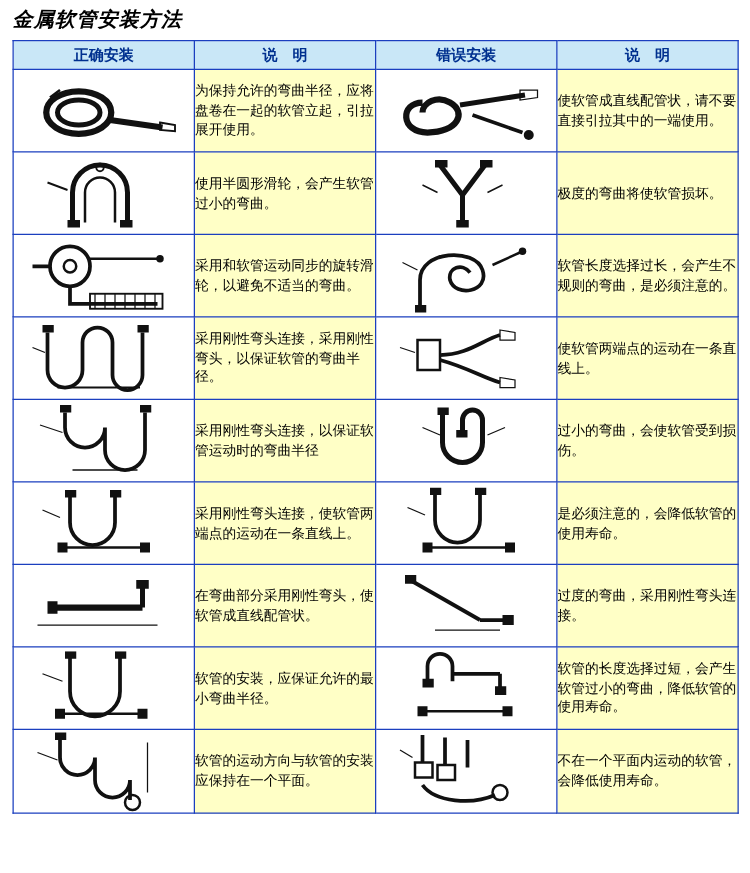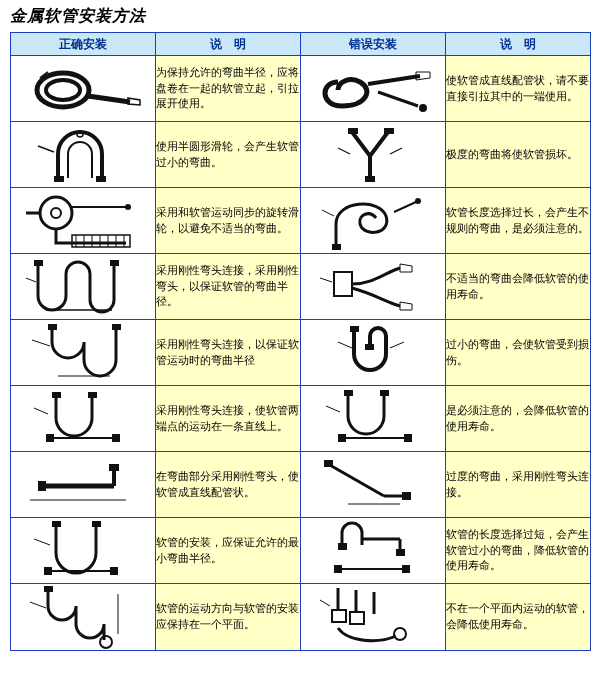--- a/index.html
+++ b/index.html
@@ -180,21 +180,21 @@
         <td class="img-cell">
           <svg width="130" height="58" viewBox="0 0 130 58">
             <rect x="26" y="14" width="18" height="24" fill="none" stroke="#111" stroke-width="2"></rect>
             <path class="ln" d="M44 26 C66 26 78 14 92 10" stroke-width="3"></path>
             <path class="ln" d="M44 30 C66 36 78 44 92 48" stroke-width="3"></path>
             <path class="ln" d="M92 6 L104 8 L104 14 L92 14 Z" fill="#111" stroke-width="1"></path>
             <path class="ln" d="M92 44 L104 46 L104 52 L92 52 Z" fill="#111" stroke-width="1"></path>
             <path class="ln" d="M12 20 L24 24" stroke-width="1"></path>
           </svg>
         </td>
-        <td class="desc-cell">不适当的弯曲会降低软管的使用寿命。</td>
+        <td class="desc-cell">使软管两端点的运动在一条直线上。</td>
       </tr>
 
       <tr>
         <td class="img-cell">
           <svg width="130" height="62" viewBox="0 0 130 62">
             <path class="ln" d="M34 8 L34 20 A16 16 0 0 0 66 20 L66 38 A16 16 0 0 0 98 38 L98 8" stroke-width="3"></path>
             <rect x="30" y="2" width="9" height="6" fill="#111"></rect>
             <rect x="94" y="2" width="9" height="6" fill="#111"></rect>
             <path class="ln" d="M14 18 L32 24" stroke-width="1"></path>
             <path class="ln" d="M40 54 L92 54" stroke-width="1.2"></path>

